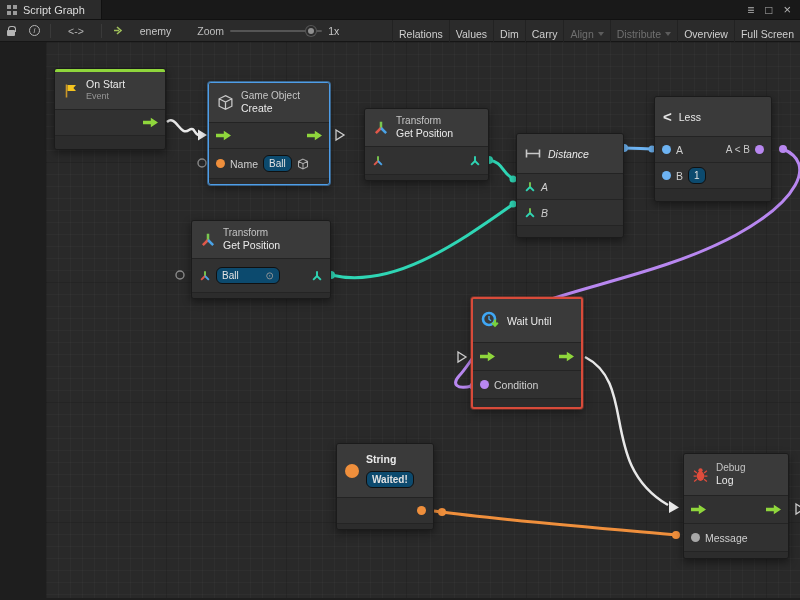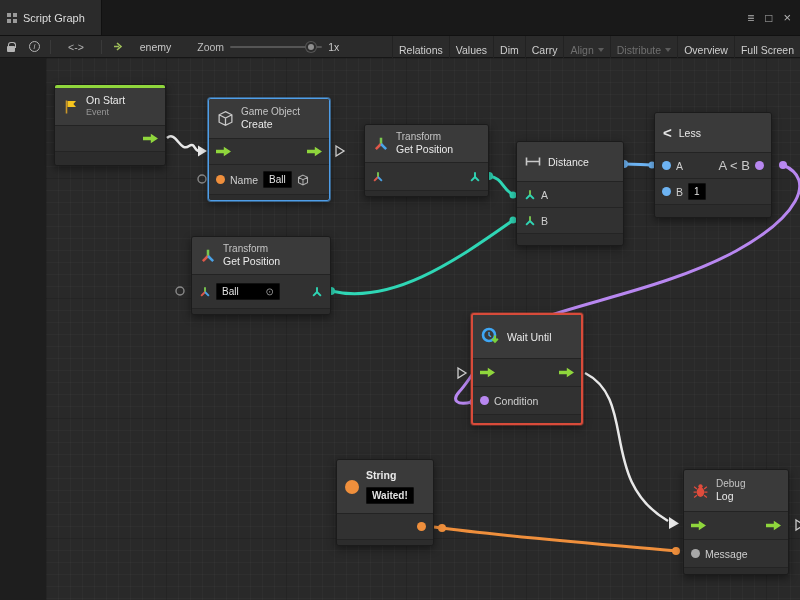--- a/index.html
+++ b/index.html
@@ -3,21 +3,21 @@
 <meta charset="utf-8">
 <style>
   * { box-sizing: border-box; margin: 0; padding: 0; }
   html,body { width:800px; height:600px; overflow:hidden; }
   body {
     font-family: "Liberation Sans", sans-serif;
     background:#1e1e1e; color:#cccccc; font-size:11px;
     -webkit-font-smoothing: antialiased;
   }
   
-  .titlebar { height:36px; background:#191919; display:flex; justify-content:space-between; align-items:stretch; border-bottom:1px solid #111; }
+  .titlebar { height:20px; background:#191919; display:flex; justify-content:space-between; align-items:stretch; border-bottom:1px solid #111; }
   .tab { display:flex; align-items:center; gap:5px; background:#2b2b2b; padding:0 16px 0 6px; color:#ddd; border-right:1px solid #111; }
   .win-controls { display:flex; align-items:center; gap:11px; padding-right:9px; color:#b5b5b5; font-size:12px; }
   .win-controls span { cursor:default; line-height:1; }
   
   .toolbar { height:22px; background:#2b2b2b; border-bottom:1px solid #161616; display:flex; align-items:center; font-size:10.5px; color:#c8c8c8; }
   .tb-icon { display:flex; align-items:center; justify-content:center; height:100%; padding:0 7px; }
   .tb-sep { width:1px; height:14px; background:#1d1d1d; border-right:1px solid #3a3a3a; margin:0 3px; }
   .lock-body { width:8px; height:6px; background:#b5b5b5; border-radius:1px; position:relative; margin-top:4px; }
   .lock-body::before { content:""; position:absolute; left:1px; top:-4px; width:6px; height:5px; border:1.5px solid #b5b5b5; border-bottom:none; border-radius:3px 3px 0 0; }
   .info-circle { width:11px; height:11px; border:1px solid #b5b5b5; border-radius:50%; display:flex; align-items:center; justify-content:center; font-size:8px; font-style:italic; color:#b5b5b5; }
@@ -57,22 +57,22 @@
   .node-row { display:flex; align-items:center; gap:5px; background:#313131; border-bottom:1px solid #242424; padding:0 7px; position:relative; }
   .node-foot { background:#2c2c2c; border-radius:0 0 3px 3px; }
   .flow-arrow { width:15px; height:11px; background:var(--flow,#8fd63c); clip-path:polygon(0 34%, 52% 34%, 52% 6%, 100% 50%, 52% 94%, 52% 66%, 0 66%); flex:0 0 auto; }
   .right { margin-left:auto; }
   .dot { width:9px; height:9px; border-radius:50%; flex:0 0 auto; }
   .dot.floatv { background:var(--float-type,#6db3f2); }
   .dot.boolv { background:var(--bool-type,#b887f0); }
   .dot.stringv { background:var(--string-type,#ef8f3c); }
   .dot.objv { background:#a8a8a8; }
   .port-label { color:#cfcfcf; }
-  .out-label { color:#c9c9c9; font-size:13px; }
-  .field { background:#000000; border:1px solid #101010; border-radius:1px; color:#e2e2e2; padding:1px 5px; font-size:10px; line-height:13px; }
+  .out-label { color:#c9c9c9; font-size:10px; }
+  .field { background:#0c4a6e; border:1px solid #101010; border-radius:6px; color:#e2e2e2; padding:1px 5px; font-size:10px; line-height:13px; }
   .field.this { display:flex; align-items:center; justify-content:space-between; width:64px; }
   .target-glyph { color:#9a9a9a; font-size:10px; margin-left:4px; }
   .less-glyph { font-size:15px; font-weight:bold; color:#e6e6e6; line-height:1; }
   .circle-icon { width:14px; height:14px; border-radius:50%; background:var(--string-type,#ef8f3c); flex:0 0 auto; }
   svg.ic { flex:0 0 auto; display:block; }
 </style>
 </head>
 <body>
 
 <div class="titlebar">
@@ -279,21 +279,21 @@
       </span>
       <svg class="ic right" width="12" height="12" viewBox="0 0 14 14">
         <path d="M7 7V1.5" stroke="#2fd6b5" stroke-width="2.2"></path>
           <path d="M7 7 2.5 11.5" stroke="#2fd6b5" stroke-width="2.2"></path>
           <path d="M7 7l4.5 4.5" stroke="#2fd6b5" stroke-width="2.2"></path>
       </svg>
     </div>
     <div class="node-foot" style="height:5px"></div>
   </div>
 
-  <div class="node" style="left:470px; top:83px; width:108px;">
+  <div class="node" style="left:470px; top:91px; width:108px;font-style:italic;">
     <div class="node-header" style="height:40px">
       <svg class="ic" width="16" height="11" viewBox="0 0 16 10">
         <path d="M1.5 1v8 M14.5 1v8 M1.5 5h13" stroke="#c8c8c8" stroke-width="1.6" fill="none"></path>
       </svg>
       <span class="h-main">Distance</span>
     </div>
     <div class="node-row" style="height:26px">
       <svg class="ic" width="12" height="12" viewBox="0 0 14 14">
         <path d="M7 7V1.5" stroke="#7ac74f" stroke-width="2.2"></path>
           <path d="M7 7 2.5 11.5" stroke="#2fd6b5" stroke-width="2.2"></path>

